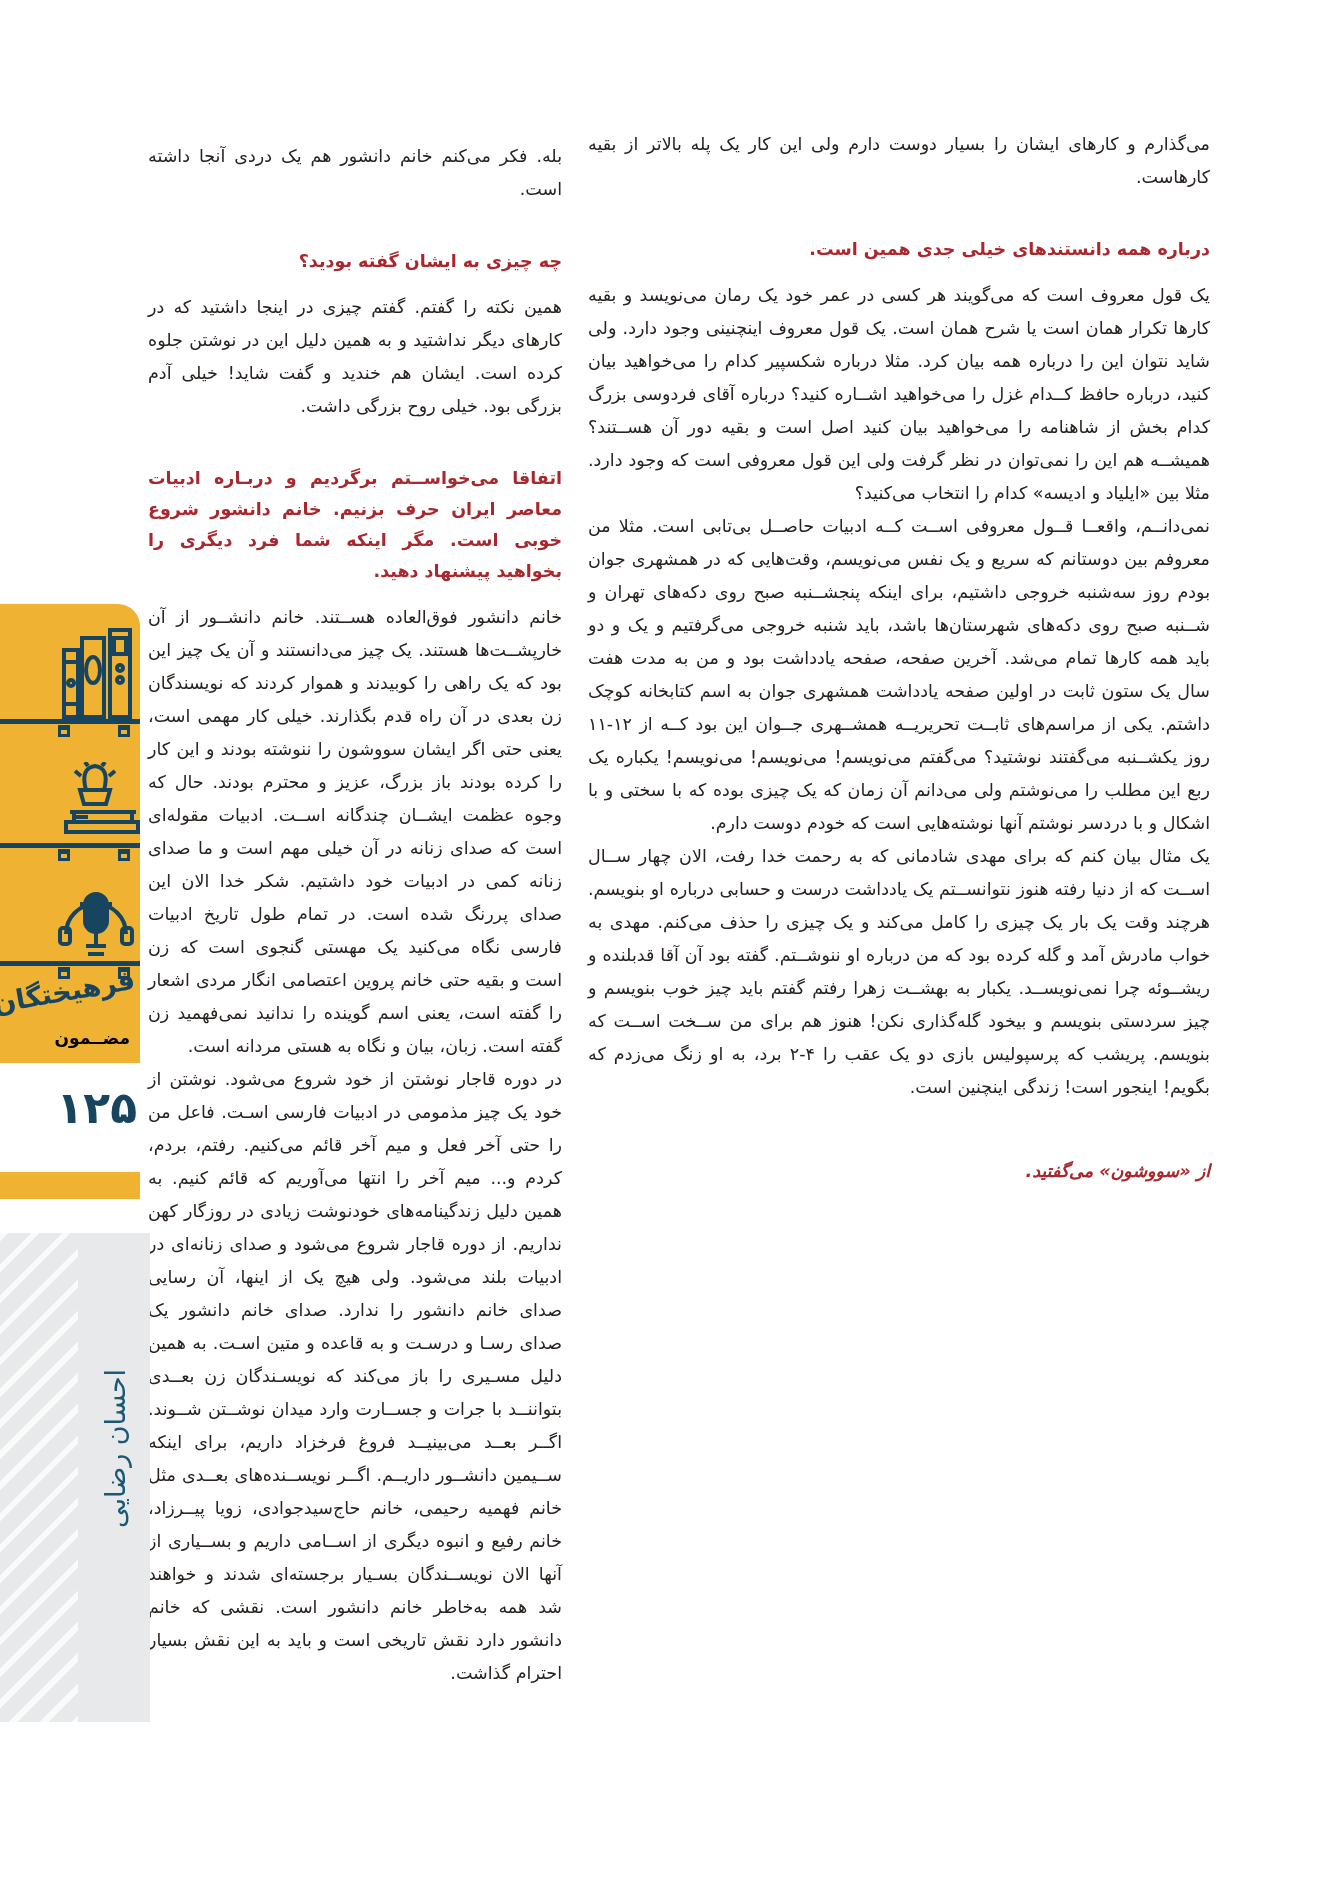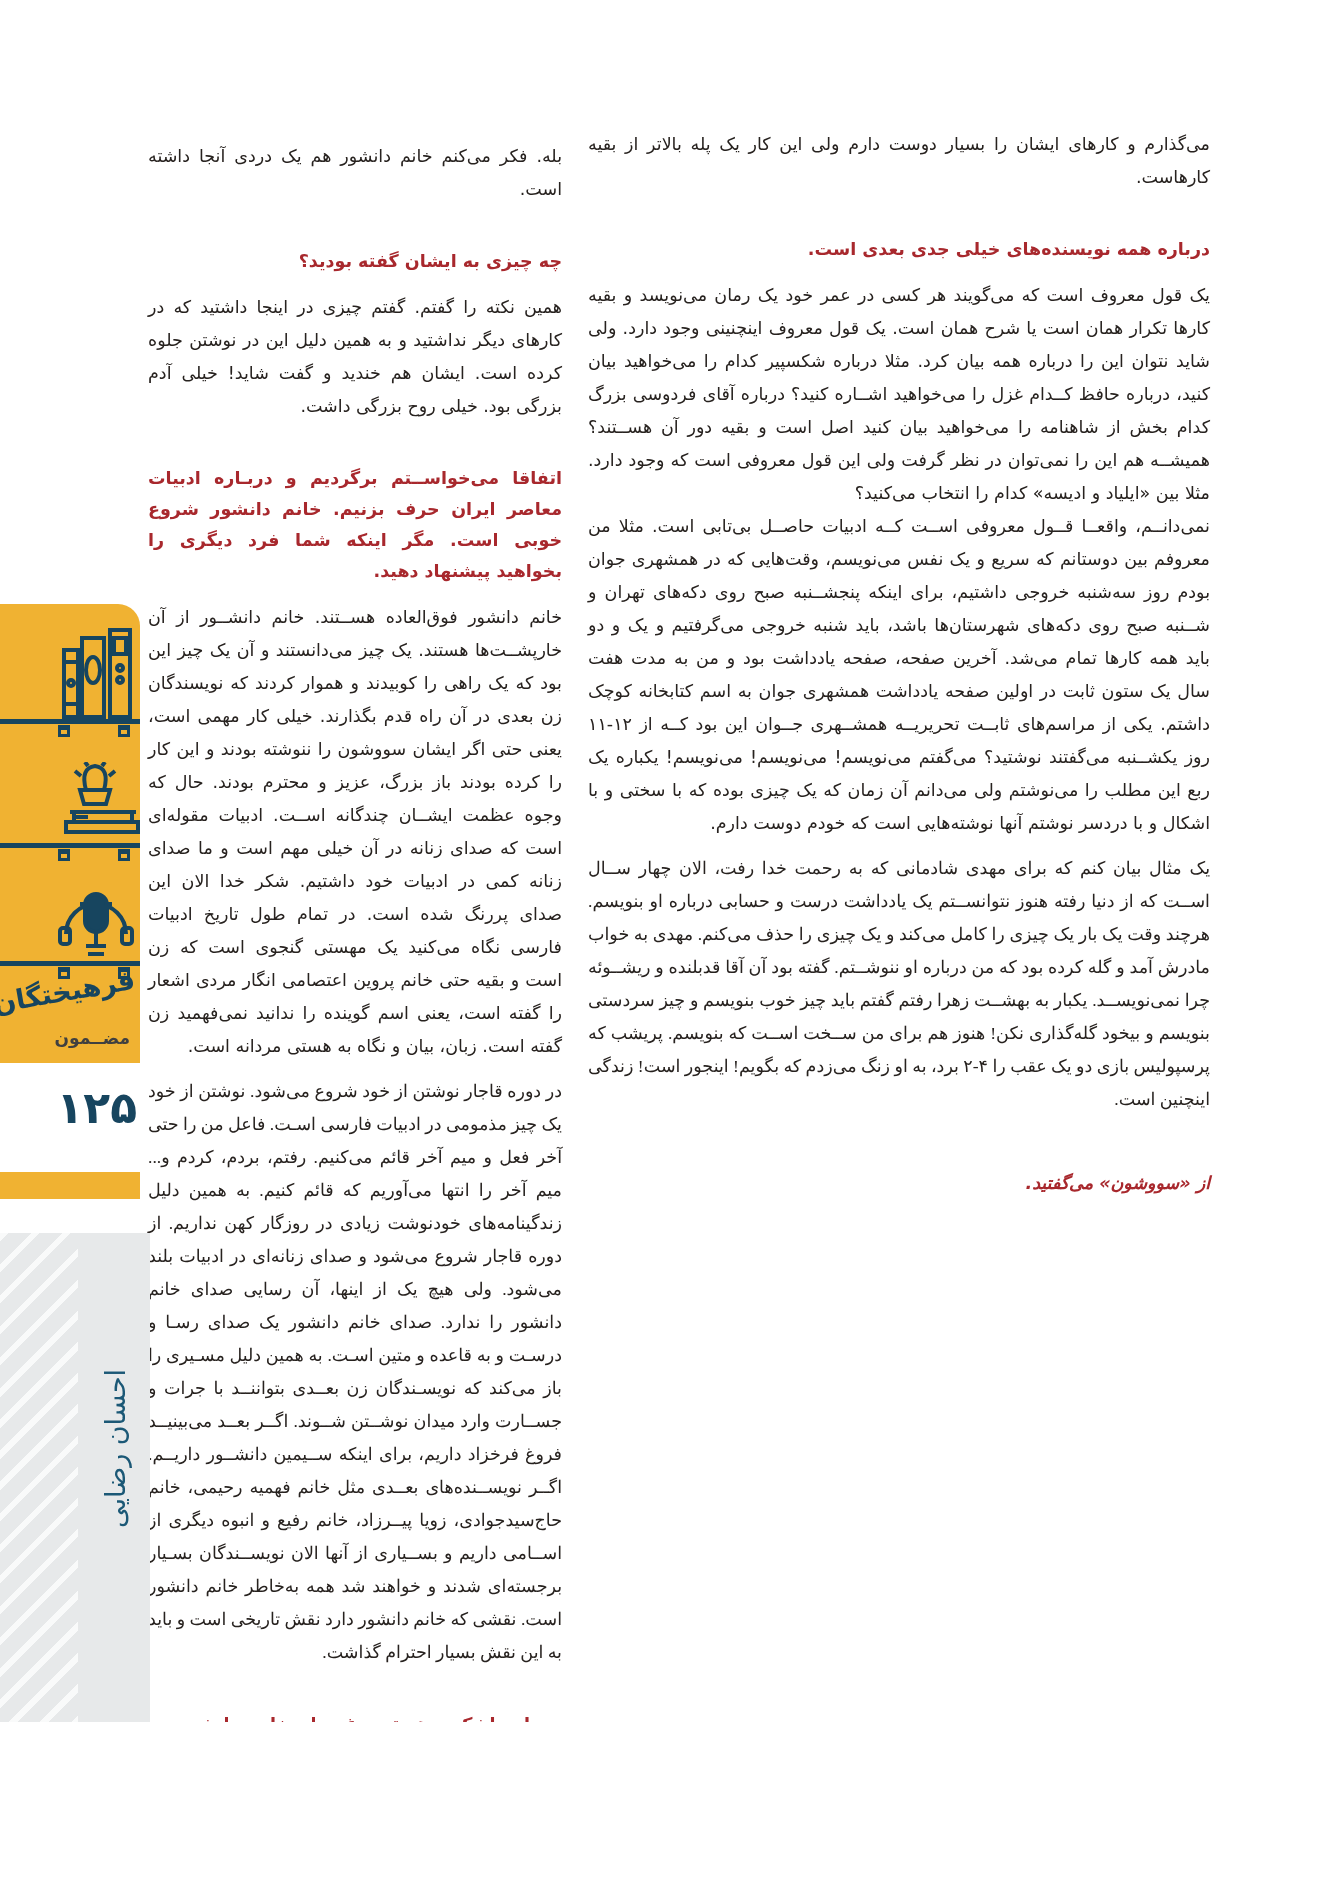--- a/index.html
+++ b/index.html
@@ -12,39 +12,39 @@
   #col-right{top:128px;right:129px;width:622px;}
   #col-left{top:140px;left:148px;width:414px;}
   .a{
     color:#27221f;font-size:17.5px;line-height:33px;text-align:justify;
     margin:0 0 0 0;
   }
   .q{
     color:#a8282d;font-size:17.5px;line-height:31px;font-weight:bold;text-align:justify;
     margin:40px 0 14px 0;
   }
-  .a.cont{margin-top:12px;font-family:Liberation Serif, serif;}
+  .a.cont{margin-top:0;}
   .q.last-q{margin-top:52px;font-style:italic;}
   
   #yellow-box{
     position:absolute;left:0;top:604px;width:140px;height:459px;
     background:#f0b232;border-radius:0 22px 0 0;
   }
   .shelf-line{position:absolute;left:0;width:100%;height:5px;background:#17455f;}
   .foot{
     position:absolute;width:12px;height:12px;box-sizing:border-box;
     border:3px solid #17455f;border-top:5px solid #17455f;background:transparent;
   }
   .icon-abs{position:absolute;}
   #brand-logo{
     position:absolute;right:4px;top:372px;color:#17455f;font-weight:bold;
     font-size:27px;transform:rotate(-10deg);letter-spacing:-1px;white-space:nowrap;
   }
   #section-label{
-    position:absolute;right:10px;top:424px;color:#404040;font-weight:bold;font-size:17px;
+    position:absolute;right:10px;top:424px;color:#000000;font-weight:bold;font-size:17px;
   }
   #page-number{
     position:absolute;left:0;top:1082px;width:137px;padding-left:0;
     color:#17455f;font-size:44px;font-weight:bold;direction:rtl;
   }
   #yellow-strip{position:absolute;left:0;top:1172px;width:140px;height:27px;background:#f0b232;}
   #hatch-block{
     position:absolute;left:0;top:1233px;width:150px;height:657px;background:#e7e9ea;
   }
   #hatch-stripes{
@@ -56,21 +56,21 @@
     color:#1b5876;font-size:27px;white-space:nowrap;letter-spacing:1px;direction:rtl;
   }
 </style>
 </head>
 <body>
 
 <div id="page">
 
   <div class="col" id="col-right">
     <p class="a">می‌گذارم و کارهای ایشان را بسیار دوست دارم ولی این کار یک پله بالاتر از بقیه کارهاست.</p>
-    <p class="q">درباره همه نویسنده‌های خیلی جدی بعدی است.</p>
+    <p class="q">درباره همه دانستند‌های خیلی جدی همین است.</p>
     <p class="a">یک قول معروف است که می‌گویند هر کسی در عمر خود یک رمان می‌نویسد و بقیه کارها تکرار همان است یا شرح همان است. یک قول معروف اینچنینی وجود دارد. ولی شاید نتوان این را درباره همه بیان کرد. مثلا درباره شکسپیر کدام را می‌خواهید بیان کنید، درباره حافظ کــدام غزل را می‌خواهید اشــاره کنید؟ درباره آقای فردوسی بزرگ کدام بخش از شاهنامه را می‌خواهید بیان کنید اصل است و بقیه دور آن هســتند؟ همیشــه هم این را نمی‌توان در نظر گرفت ولی این قول معروفی است که وجود دارد. مثلا بین «ایلیاد و ادیسه» کدام را انتخاب می‌کنید؟</p>
     <p class="a">نمی‌دانــم، واقعــا قــول معروفی اســت کــه ادبیات حاصــل بی‌تابی است. مثلا من معروفم بین دوستانم که سریع و یک نفس می‌نویسم، وقت‌هایی که در همشهری جوان بودم روز سه‌شنبه خروجی داشتیم، برای اینکه پنجشــنبه صبح روی دکه‌های تهران و شــنبه صبح روی دکه‌های شهرستان‌ها باشد، باید شنبه خروجی می‌گرفتیم و یک و دو باید همه کارها تمام می‌شد. آخرین صفحه، صفحه یادداشت بود و من به مدت هفت سال یک ستون ثابت در اولین صفحه یادداشت همشهری جوان به اسم کتابخانه کوچک داشتم. یکی از مراسم‌های ثابــت تحریریــه همشــهری جــوان این بود کــه از ۱۲-۱۱ روز یکشــنبه می‌گفتند نوشتید؟ می‌گفتم می‌نویسم! می‌نویسم! می‌نویسم! یکباره یک ربع این مطلب را می‌نوشتم ولی می‌دانم آن زمان که یک چیزی بوده که با سختی و با اشکال و با دردسر نوشتم آنها نوشته‌هایی است که خودم دوست دارم.</p>
     <p class="a cont">یک مثال بیان کنم که برای مهدی شادمانی که به رحمت خدا رفت، الان چهار ســال اســت که از دنیا رفته هنوز نتوانســتم یک یادداشت درست و حسابی درباره او بنویسم. هرچند وقت یک بار یک چیزی را کامل می‌کند و یک چیزی را حذف می‌کنم. مهدی به خواب مادرش آمد و گله کرده بود که من درباره او ننوشــتم. گفته بود آن آقا قدبلنده و ریشــوئه چرا نمی‌نویســد. یکبار به بهشــت زهرا رفتم گفتم باید چیز خوب بنویسم و چیز سردستی بنویسم و بیخود گله‌گذاری نکن! هنوز هم برای من ســخت اســت که بنویسم. پریشب که پرسپولیس بازی دو یک عقب را ۴-۲ برد، به او زنگ می‌زدم که بگویم! اینجور است! زندگی اینچنین است.</p>
     <p class="q last-q">از «سووشون» می‌گفتید.</p>
   </div>
 
   <div class="col" id="col-left">
     <p class="a">بله. فکر می‌کنم خانم دانشور هم یک دردی آنجا داشته است.</p>
     <p class="q">چه چیزی به ایشان گفته بودید؟</p>
     <p class="a">همین نکته را گفتم. گفتم چیزی در اینجا داشتید که در کارهای دیگر نداشتید و به همین دلیل این در نوشتن جلوه کرده است. ایشان هم خندید و گفت شاید! خیلی آدم بزرگی بود. خیلی روح بزرگی داشت.</p>

